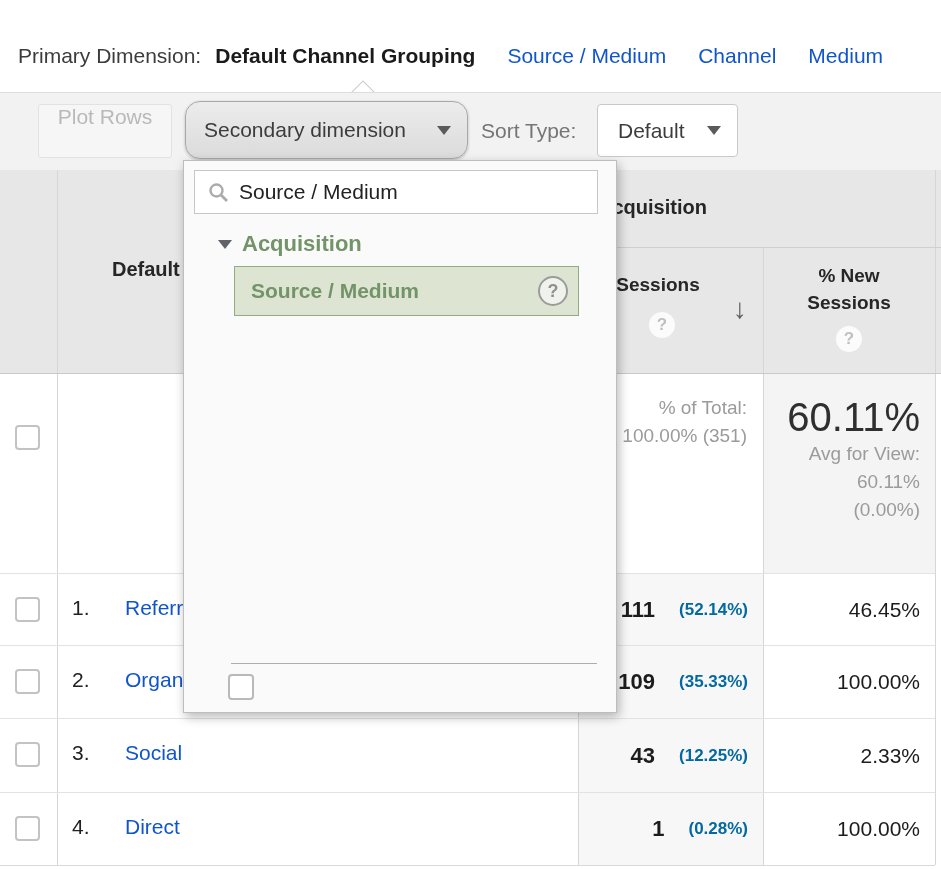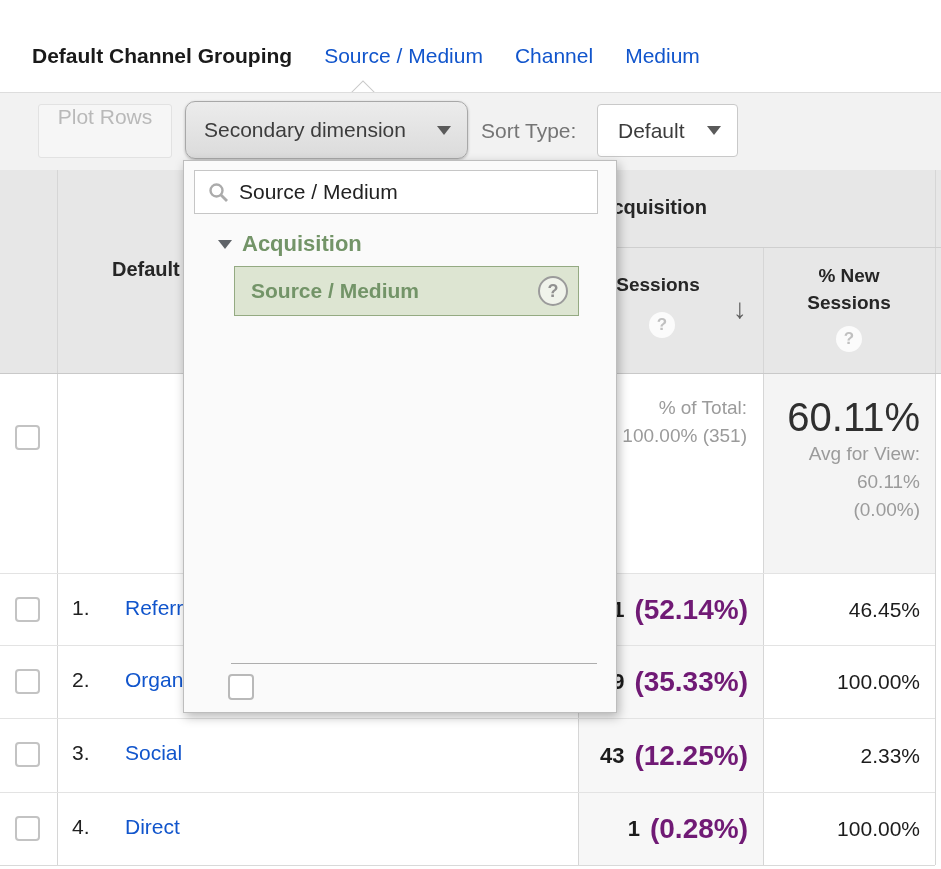--- a/index.html
+++ b/index.html
@@ -20,21 +20,21 @@
   .notch-wrap { position:absolute; left:345px; top:78px; width:42px; height:14px; overflow:hidden; z-index:5; }
   .notch { position:absolute; left:9px; top:6px; width:18px; height:18px; background:#fff;
            border:1px solid #c9c9c9; transform:rotate(45deg); }
 
   
   .toolbar { position:absolute; left:0; top:92px; width:941px; height:78px; background:#f2f2f2; border-top:1px solid #ddd; }
   .btn-plot { position:absolute; left:38px; top:11px; width:134px; height:54px; background:#f6f6f6;
               border:1px solid #e2e2e2; border-radius:3px; color:#b9b9b9; font-size:21px;
               display:flex; justify-content:center; }
   .btn-secdim { position:absolute; left:185px; top:8px; width:283px; height:58px;
-                background:linear-gradient(#ececec,#dbdbdb); border:1px solid #a8a8a8; border-radius:10px;
+                background:linear-gradient(#ececec,#dbdbdb); border:1px solid #a8a8a8; border-radius:15px;
                 box-shadow:0 1px 3px rgba(0,0,0,0.25); color:#3c3c3c; font-size:21px;
                 display:flex; align-items:center; padding:0 16px 0 18px; cursor:pointer; }
   .tri-down { width:0; height:0; border-left:7px solid transparent; border-right:7px solid transparent;
               border-top:9px solid #5a5a5a; margin-left:auto; }
   .sort-label { position:absolute; left:481px; top:26px; font-size:21px; color:#757575; }
   .btn-default { position:absolute; left:597px; top:11px; width:141px; height:53px; background:#fff;
                  border:1px solid #c9c9c9; border-radius:4px; color:#3c3c3c; font-size:21px;
                  display:flex; align-items:center; padding:0 16px 0 20px; cursor:pointer; }
 
   
@@ -65,21 +65,21 @@
   .sum-big { font-size:40px; color:#2f2f2f; line-height:46px; }
   .sum-sub { font-size:19px; color:#9b9b9b; line-height:28px; }
 
   
   .row-cbx { position:absolute; left:15px; }
   .row-num { position:absolute; left:72px; font-size:21px; color:#212121; }
   .row-link { position:absolute; left:125px; font-size:21px; color:#1155cc; cursor:pointer; }
   .cell-sessions { position:absolute; left:579px; width:184px; background:#f7f7f7;
                    display:flex; align-items:center; justify-content:flex-end; padding-right:15px; }
   .cell-sessions .n { font-size:22px; font-weight:bold; color:#1c1c1c; }
-  .cell-sessions .p { font-size:28px; color:#701a75; font-weight:bold; margin-left:10px; }
+  .cell-sessions .p { font-size:17px; color:#0369a1; font-weight:bold; margin-left:24px; }
   .cell-new { position:absolute; left:764px; width:171px; display:flex; align-items:center;
               justify-content:flex-end; padding-right:15px; font-size:21px; color:#1c1c1c; }
 
   
   .panel { position:absolute; left:183px; top:160px; width:434px; height:553px; background:#fafafa;
            border:1px solid #bdbdbd; box-shadow:2px 4px 10px rgba(0,0,0,0.28); z-index:30; }
   .search-box { position:absolute; left:10px; top:9px; width:404px; height:44px; background:#fff;
                 border:1px solid #c6c6c6; }
   .search-box svg { position:absolute; left:12px; top:10px; }
   .search-input { position:absolute; left:44px; top:2px; width:350px; height:38px; border:none; outline:none;
@@ -100,20 +100,21 @@
   .footer-cbx { width:26px; height:26px; background:#fff; border:2px solid #b9b9b9; border-radius:4px; cursor:pointer; }
   .footer-label { font-size:21px; color:#737373; margin-left:15px; }
 </style>
 </head>
 <body>
 
 <div class="screen">
 
   <div class="topbar">
     <div class="topbar-inner">
+      <span class="pd-label">Primary Dimension:</span>
       <span class="pd-selected">Default Channel Grouping</span>
       <span class="pd-link">Source / Medium</span>
       <span class="pd-link">Channel</span>
       <span class="pd-link">Medium</span>
     </div>
   </div>
 
   <div class="toolbar">
     <div class="btn-plot">
       <span>Plot Rows</span>

